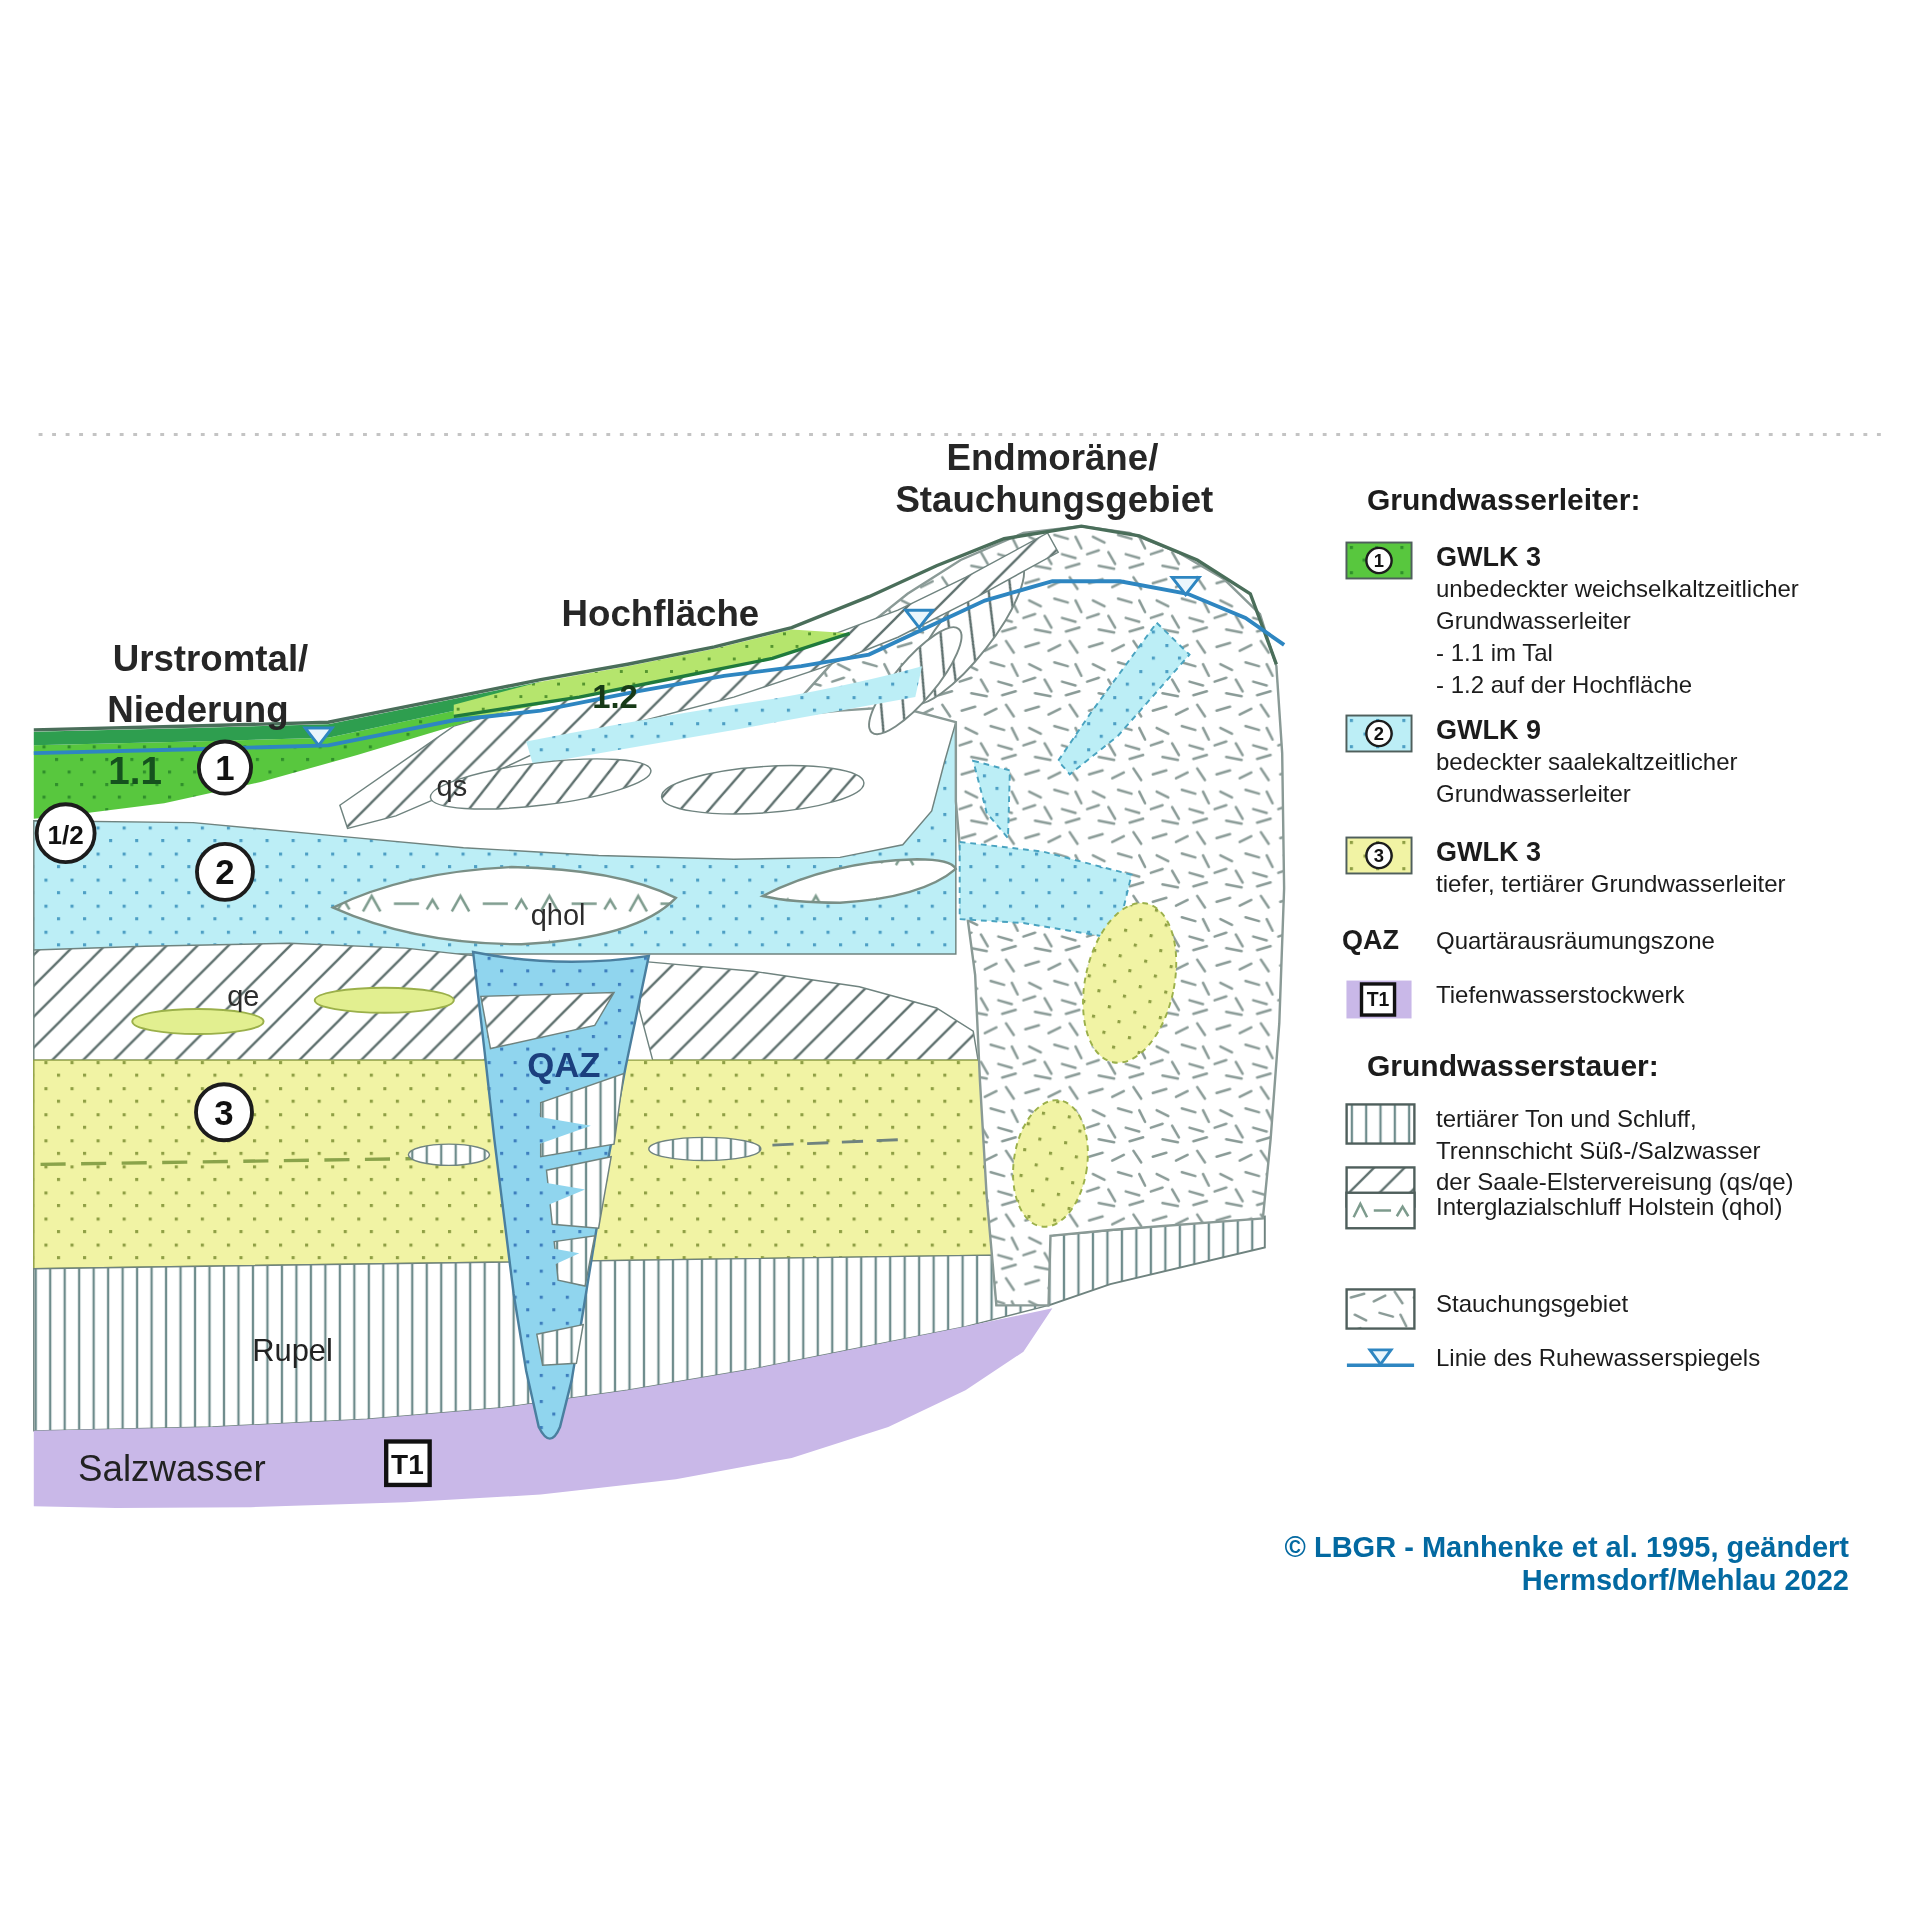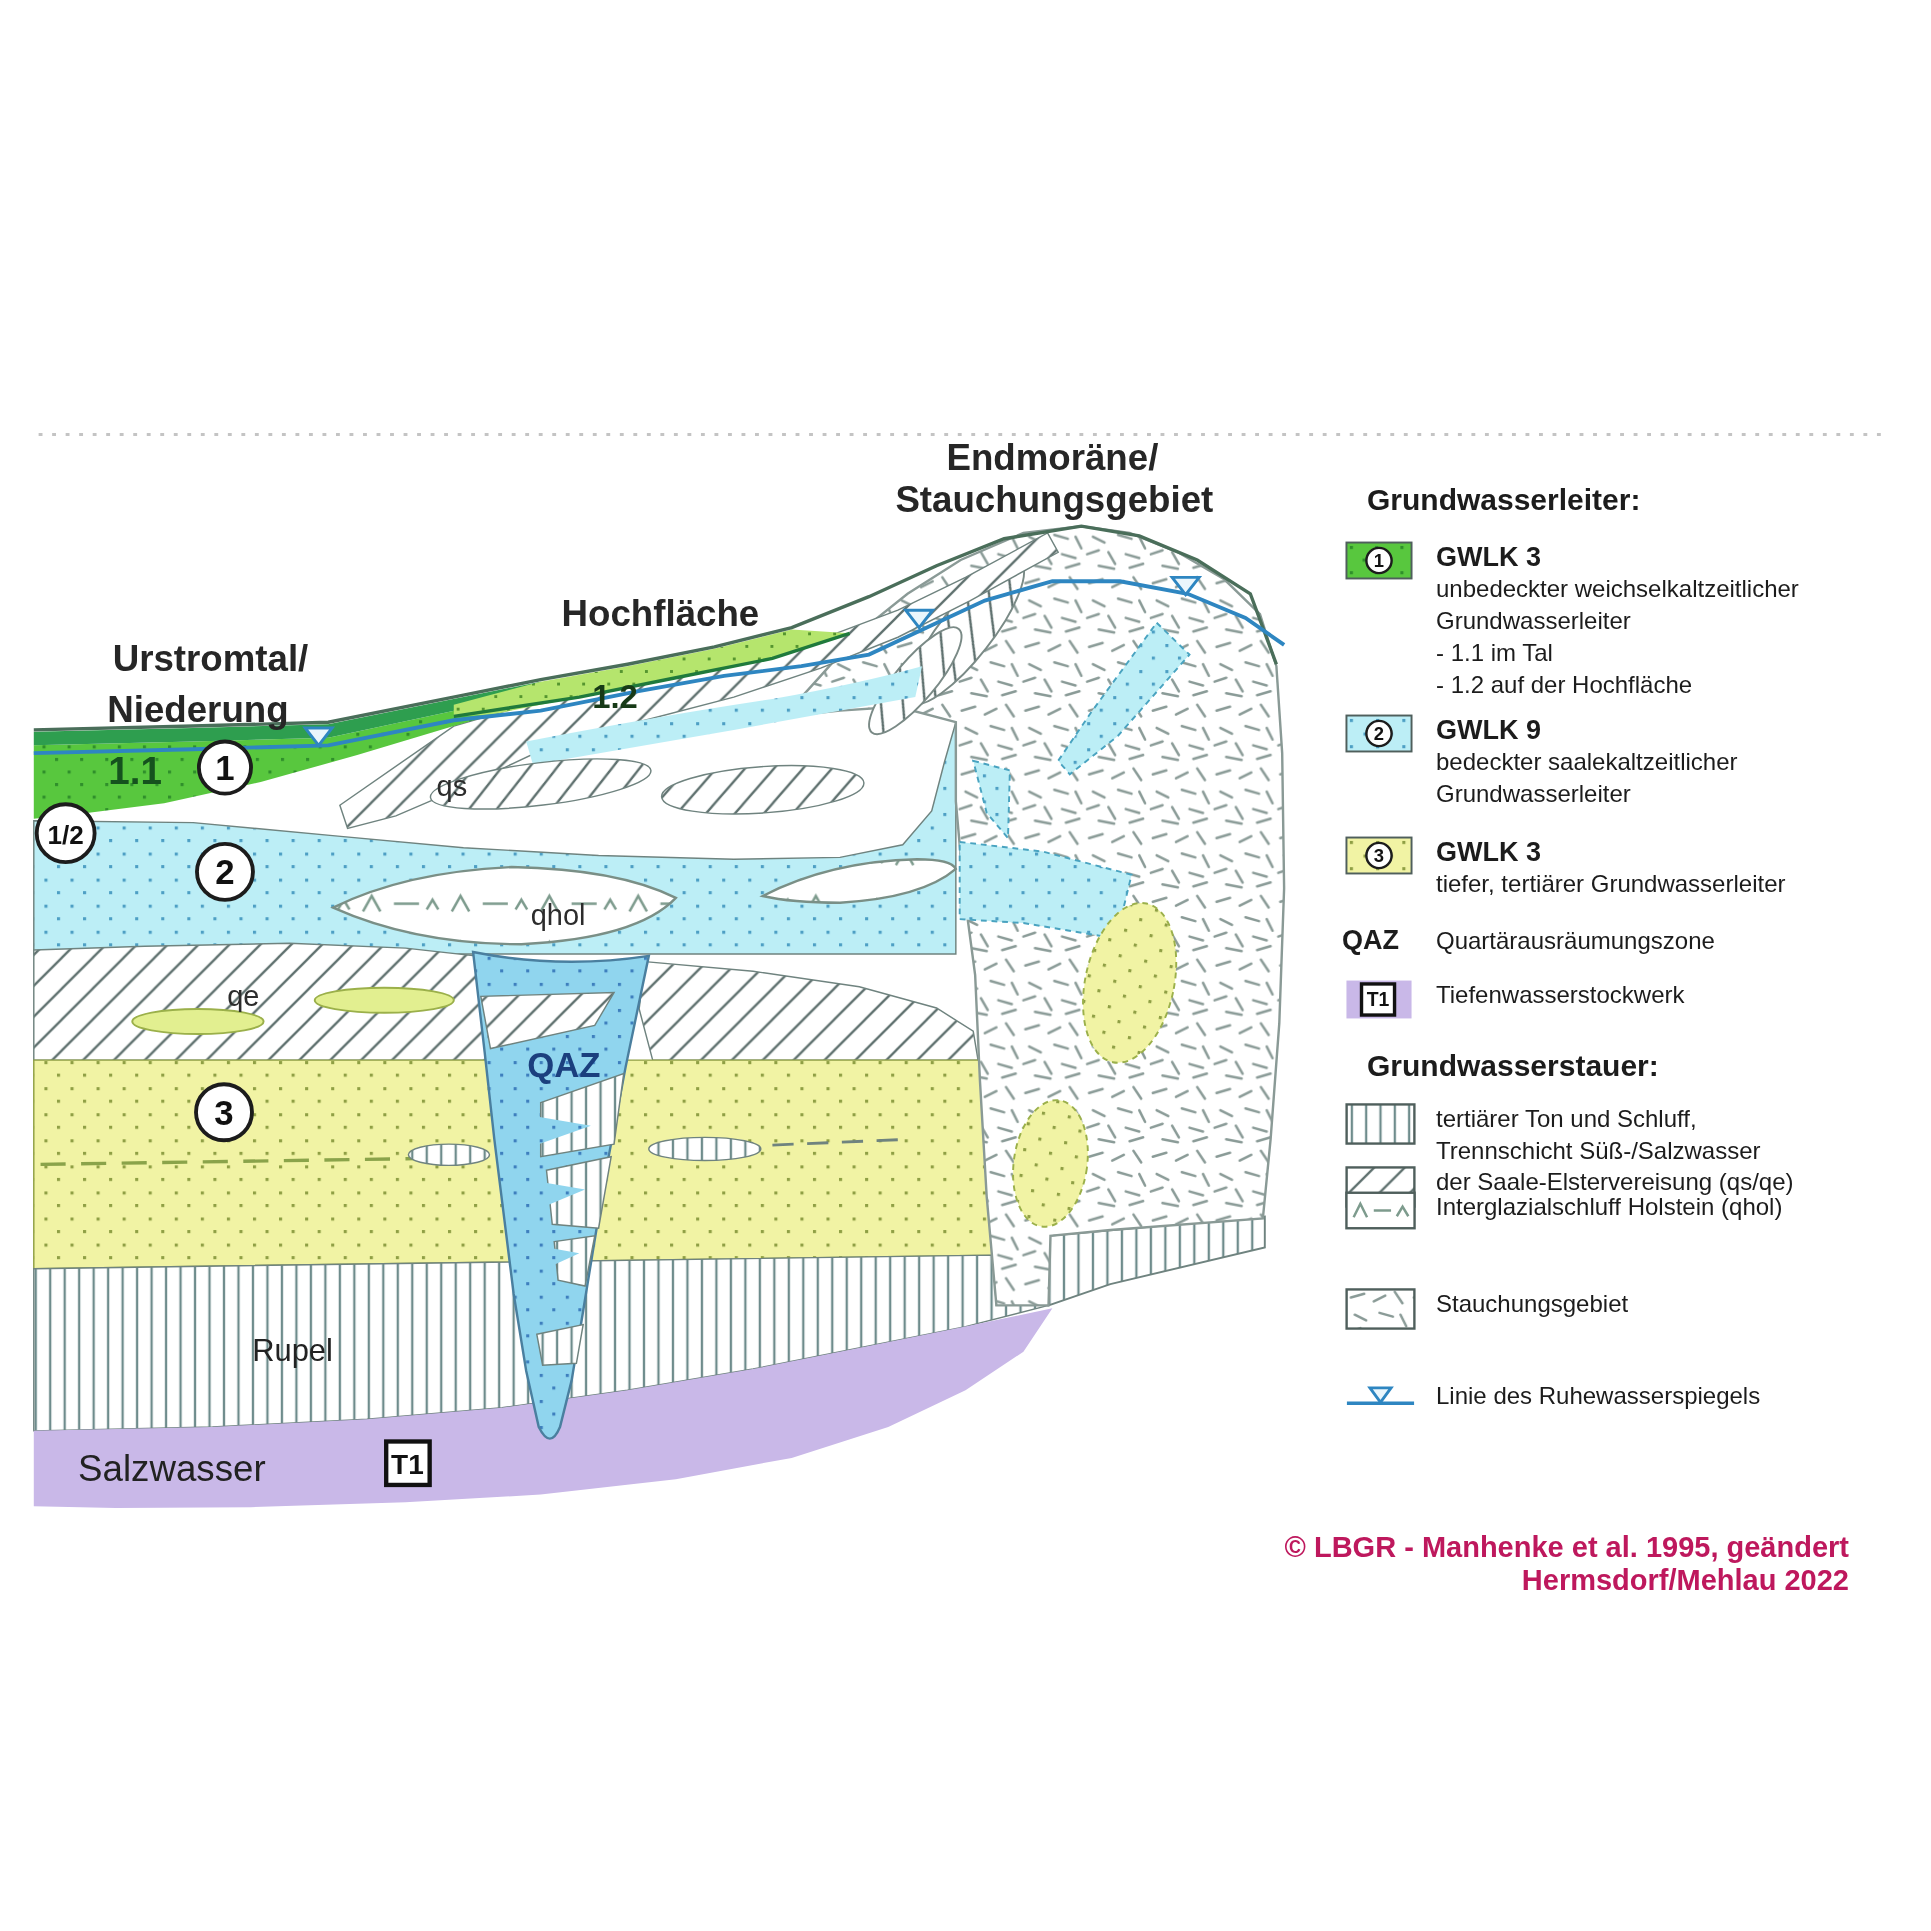--- a/index.html
+++ b/index.html
@@ -14,21 +14,21 @@
   .legend{position:absolute;left:1342px;top:0;width:565px;color:#1c1c1c;}
   .legend .block{position:absolute;left:0;}
   .lg-heading{font-size:30px;font-weight:bold;margin-left:25px;}
   .lg-row{position:relative;}
   .lg-swatch{position:absolute;left:2.9px;top:0;}
   .lg-text{margin-left:94px;}
   .lg-title{font-size:27px;font-weight:bold;line-height:32px;}
   .lg-line{font-size:24px;line-height:32px;}
   .lg-sym{position:absolute;left:0;top:0;font-size:27px;font-weight:bold;}
   .credit{position:absolute;left:1033px;top:1531px;width:816px;text-align:right;
-          font-size:29px;font-weight:600;color:#be185d;}
+          font-size:29px;font-weight:600;color:#0369a1;}
 </style>
 </head>
 <body>
 
 <div class="canvas">
 
   <svg class="main-svg" width="1931" height="1931" viewBox="0 0 2000 2000">
     <defs>
       <pattern id="pGreen" width="26" height="26" patternUnits="userSpaceOnUse">
         <rect width="26" height="26" fill="#58c73e"></rect>
@@ -316,21 +316,21 @@
       <span class="lg-swatch">
         <svg width="71" height="42" viewBox="0 0 74 44">
             <rect x="1.5" y="1.5" width="71" height="41" fill="url(#pScatter)" stroke="#4f5f5c" stroke-width="2.5"></rect>
           </svg>
       </span>
       <div class="lg-text">
         <div class="lg-line">Stauchungsgebiet</div>
       </div>
     </div>
 
-    <div class="block lg-row" style="top:1342px;width:565px;margin-top:38px;">
+    <div class="block lg-row" style="top:1342px;width:565px;">
       <span class="lg-swatch">
         <svg width="71" height="35" viewBox="0 0 74 36">
           <path d="M2,24 L72,24" stroke="#2e86c1" stroke-width="3.5"></path>
           <path d="M26,8 L48,8 L37,23 Z" fill="#eaf6fc" stroke="#2e86c1" stroke-width="3"></path>
         </svg>
       </span>
       <div class="lg-text">
         <div class="lg-line">Linie des Ruhewasserspiegels</div>
       </div>
     </div>

